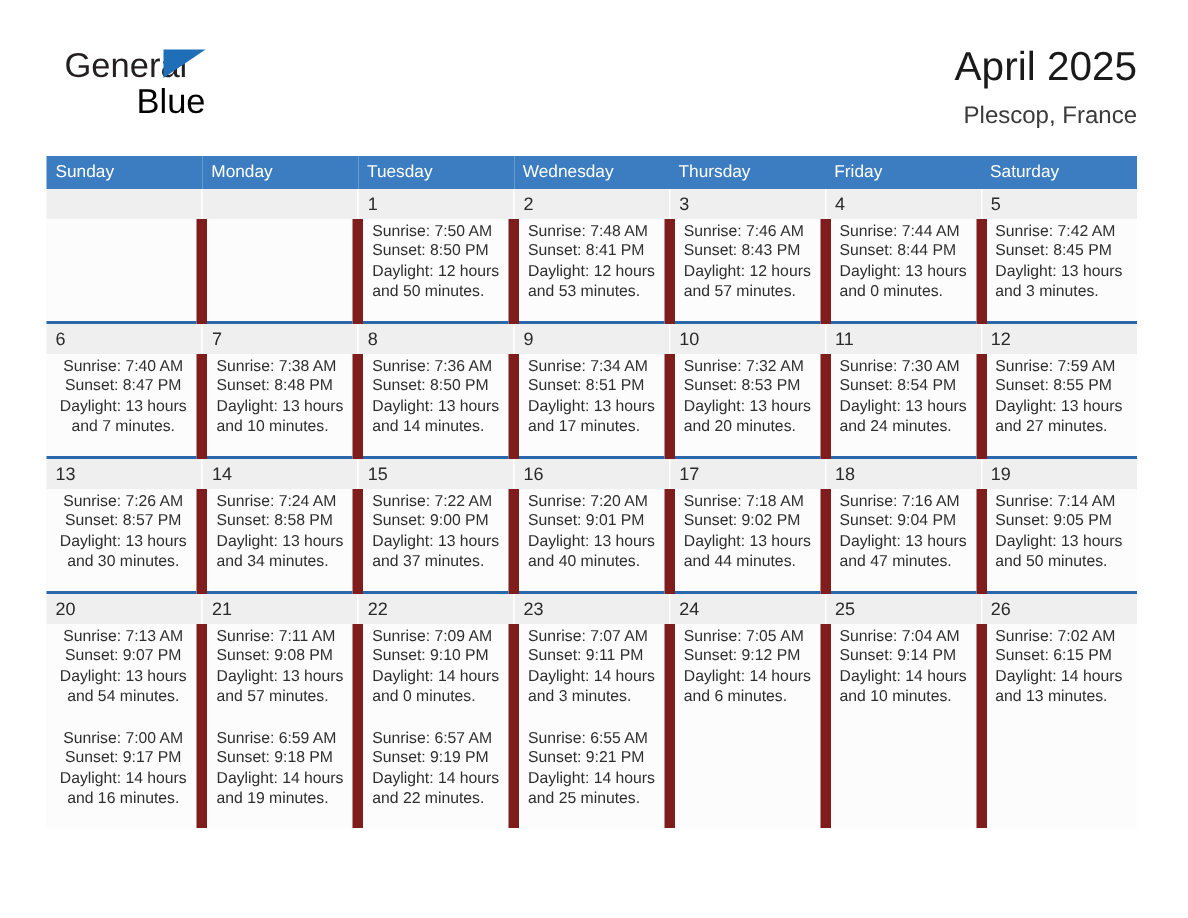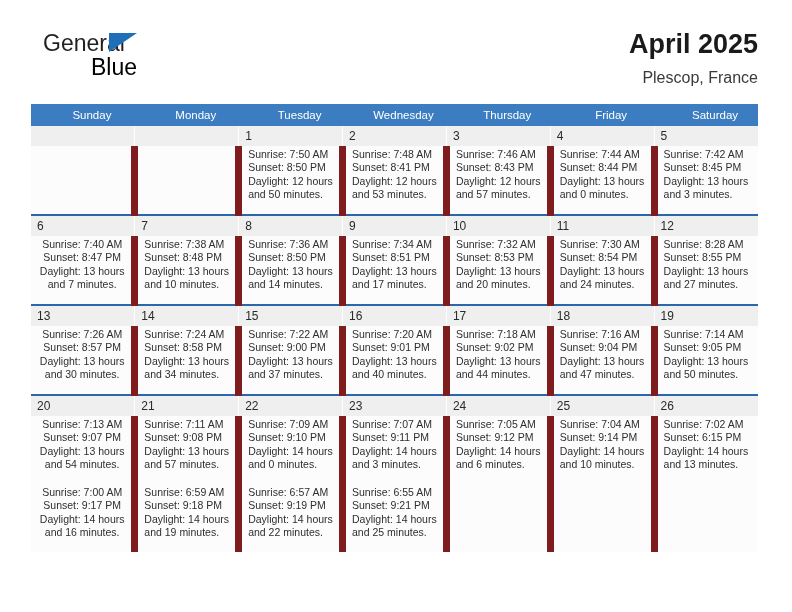--- a/index.html
+++ b/index.html
@@ -67,21 +67,21 @@
   .title-block {
     position: absolute;
     right: 0;
     top: 0;
     text-align: right;
   }
   .cal-title {
     font-size: 27px;
     color: #1a1a1a;
     line-height: 32px;
-    font-weight: bold;
+    font-weight: normal;
     margin: 0;
     white-space: nowrap;
   }
   .cal-location {
     font-size: 16px;
     color: #3a3a3a;
     line-height: 20px;
     margin-top: 8px;
     white-space: nowrap;
   }
@@ -93,22 +93,22 @@
     top: 104px;
     width: 727px;
     border-collapse: collapse;
     table-layout: fixed;
   }
   .calendar th {
     background: #3b7dc0;
     color: #ffffff;
     font-size: 11.5px;
     font-weight: normal;
-    text-align: center;
-    padding: 5px 0 5px 18px;
+    text-align: left;
+    padding: 5px 0 5px 6px;
     height: 11px;
     border: none;
   }
   .calendar col {
     width: 103.857px;
   }
 
   .daynum-row td {
     background: #efefef;
     font-size: 12px;
@@ -276,21 +276,21 @@
             <span class="info-line">Daylight: 13 hours</span>
             <span class="info-line">and 20 minutes.</span>
           </td>
           <td>
             <span class="info-line">Sunrise: 7:30 AM</span>
             <span class="info-line">Sunset: 8:54 PM</span>
             <span class="info-line">Daylight: 13 hours</span>
             <span class="info-line">and 24 minutes.</span>
           </td>
           <td>
-            <span class="info-line">Sunrise: 8:28 AM</span>
+            <span class="info-line">Sunrise: 7:59 AM</span>
             <span class="info-line">Sunset: 8:55 PM</span>
             <span class="info-line">Daylight: 13 hours</span>
             <span class="info-line">and 27 minutes.</span>
           </td>
         </tr>
         <tr class="daynum-row">
           <td>13</td>
           <td>14</td>
           <td>15</td>
           <td>16</td>

